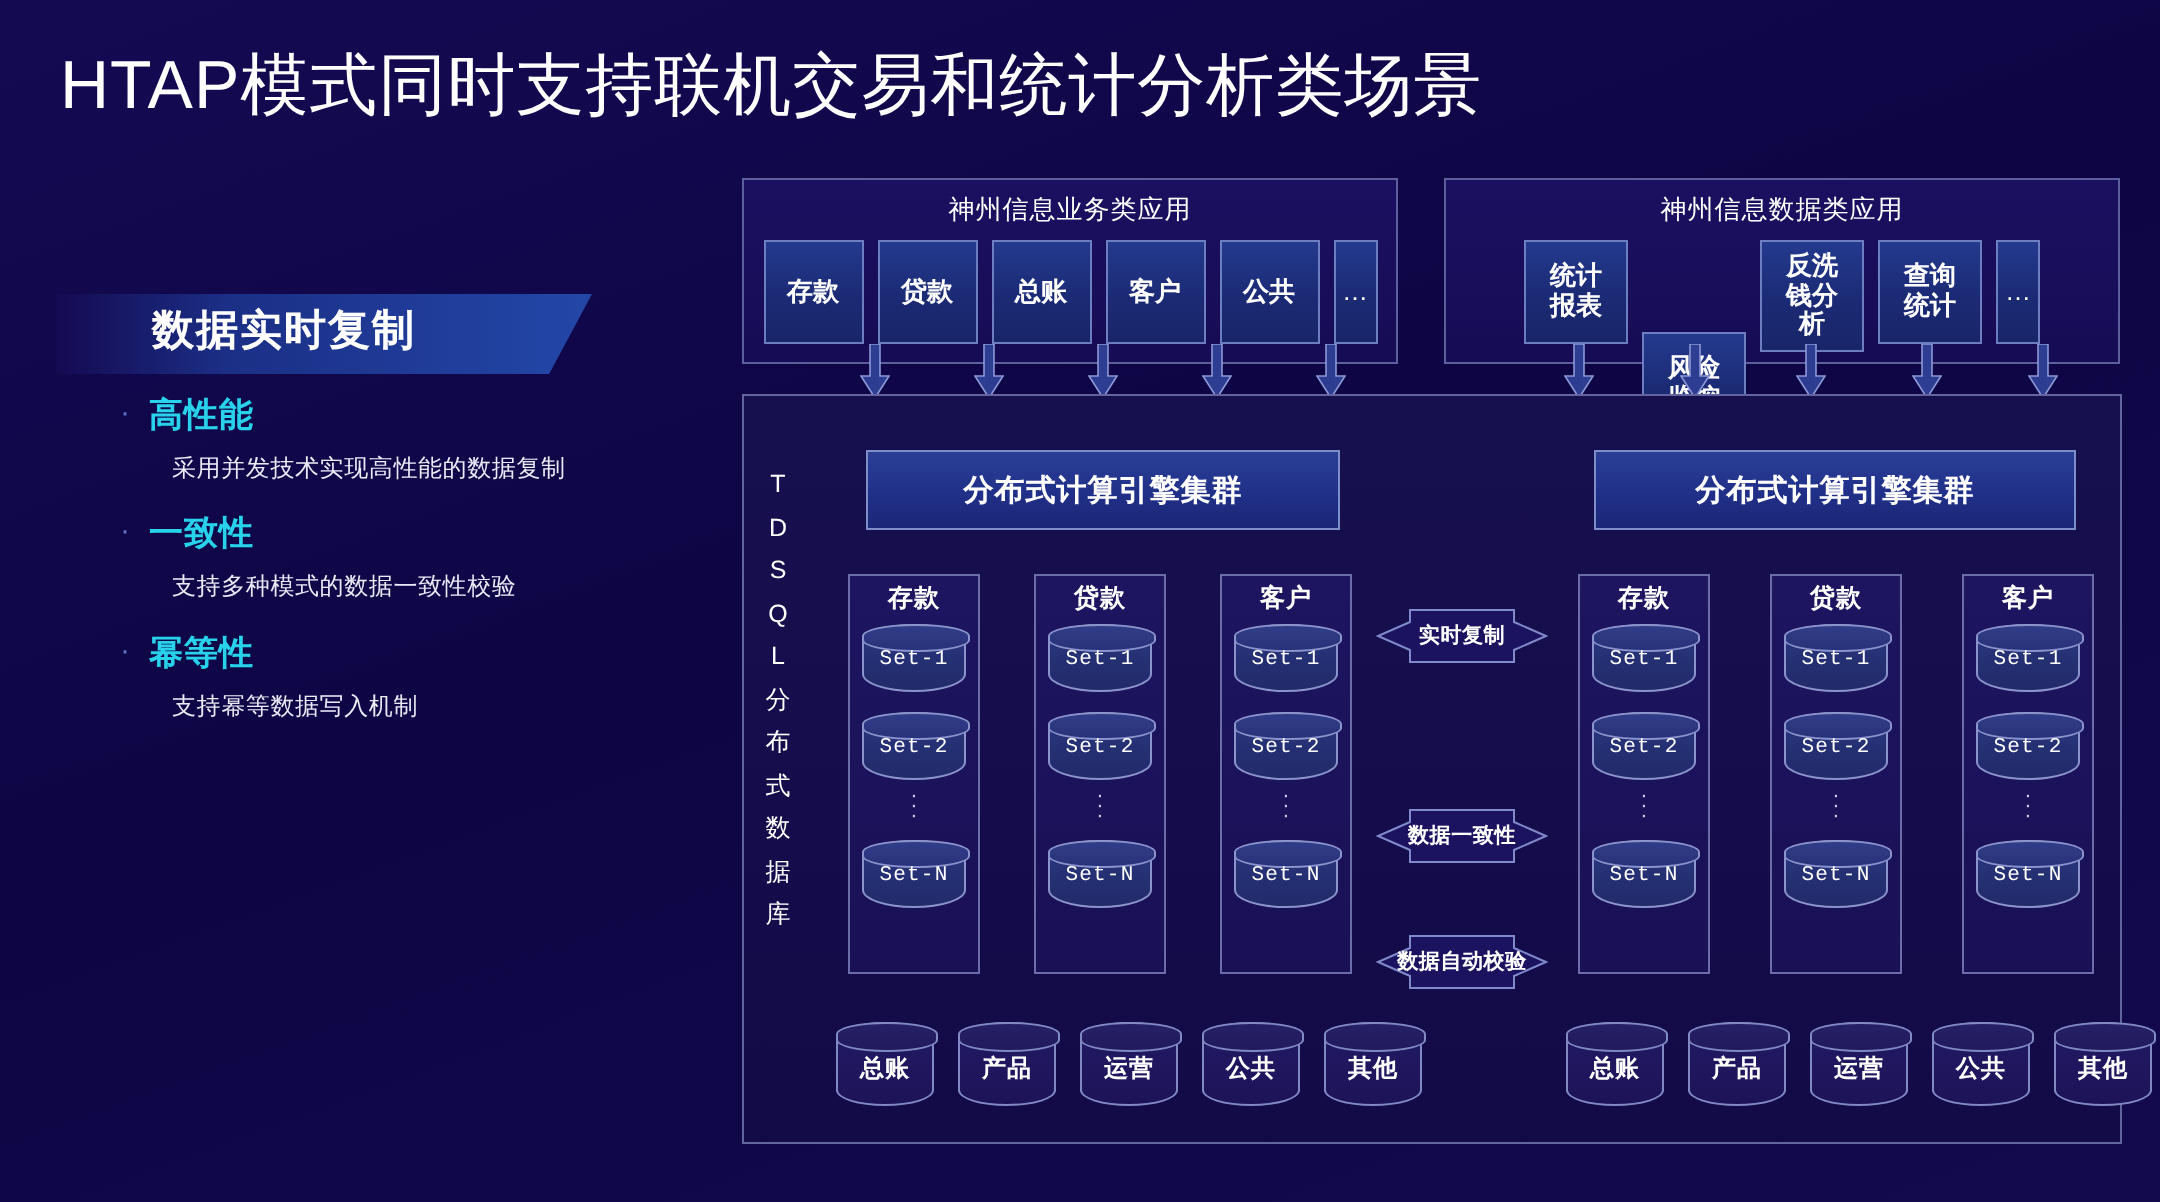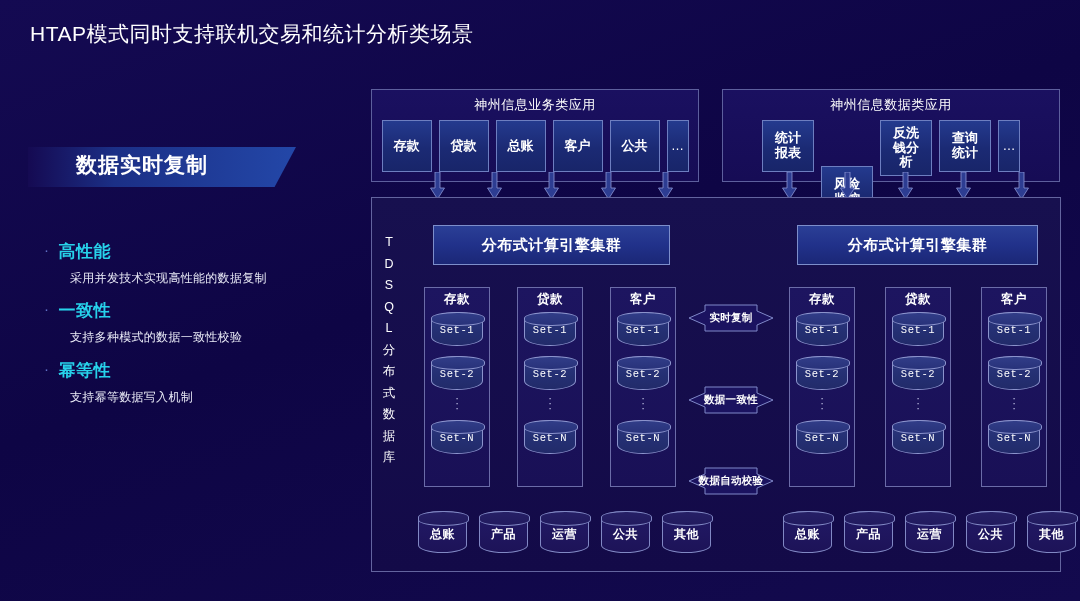--- a/index.html
+++ b/index.html
@@ -11,37 +11,37 @@
   }
   .slide {
     position: relative;
     width: 1080px; height: 601px;
     background: linear-gradient(160deg,#140a52 0%,#0e0545 45%,#130a4e 100%);
   }
 
   
   .title {
     position: absolute; left: 30px; top: 20px;
-    font-size: 21px; color: #ffffff; letter-spacing: .5px;
+    font-size: 34px; color: #ffffff; letter-spacing: .5px;
     white-space: nowrap;
   }
 
   
   .ribbon {
     position: absolute; left: 28px; top: 147px;
     width: 268px; height: 40px;
     background: linear-gradient(90deg,#150a52 0%,#1b2f86 32%,#2347a8 100%);
     clip-path: polygon(0 0, 100% 0, 92% 100%, 0 100%);
   }
   .ribbon-label {
     position: absolute; left: 76px; top: 151px;
     font-size: 21px; font-weight: bold; color:#ffffff;
     letter-spacing: 1px;
   }
-  .feat { position: absolute; left: 44px; width: 300px; margin-top: 44px; }
+  .feat { position: absolute; left: 60px; width: 300px; }
   .feat-head { font-size: 17px; font-weight: bold; color:#27d2ea; letter-spacing:.5px; }
   .feat-bullet {
     display:inline-block; width: 10px; color:#5f6fc4; font-size: 15px;
     vertical-align: 2px;
   }
   .feat-desc { font-size: 12px; color:#e9eaf6; margin-left: 26px; margin-top: 7px; letter-spacing:.3px;}
 
   
   .appgroup {
     position: absolute;
@@ -385,21 +385,21 @@
       </div>
   </div>
 
   <div class="biarrow" style="left:688px; top:298px;">
     <svg width="86" height="40" viewBox="0 0 86 40">
       <path d="M17 7 H69 V13 L85 20 L69 27 V33 H17 V27 L1 20 L17 13 Z" fill="#1b1360" stroke="#8089c9" stroke-width="1"></path>
     </svg>
     <div class="biarrow-label">实时复制</div>
   </div>
 
-  <div class="biarrow" style="left:688px; top:380px;">
+  <div class="biarrow" style="left:688px; top:398px;">
     <svg width="86" height="40" viewBox="0 0 86 40">
       <path d="M17 7 H69 V13 L85 20 L69 27 V33 H17 V27 L1 20 L17 13 Z" fill="#1b1360" stroke="#8089c9" stroke-width="1"></path>
     </svg>
     <div class="biarrow-label">数据一致性</div>
   </div>
 
   <div class="biarrow" style="left:688px; top:461px;">
     <svg width="86" height="40" viewBox="0 0 86 40">
       <path d="M17 7 H69 V13 L85 20 L69 27 V33 H17 V27 L1 20 L17 13 Z" fill="#1b1360" stroke="#8089c9" stroke-width="1"></path>
     </svg>

